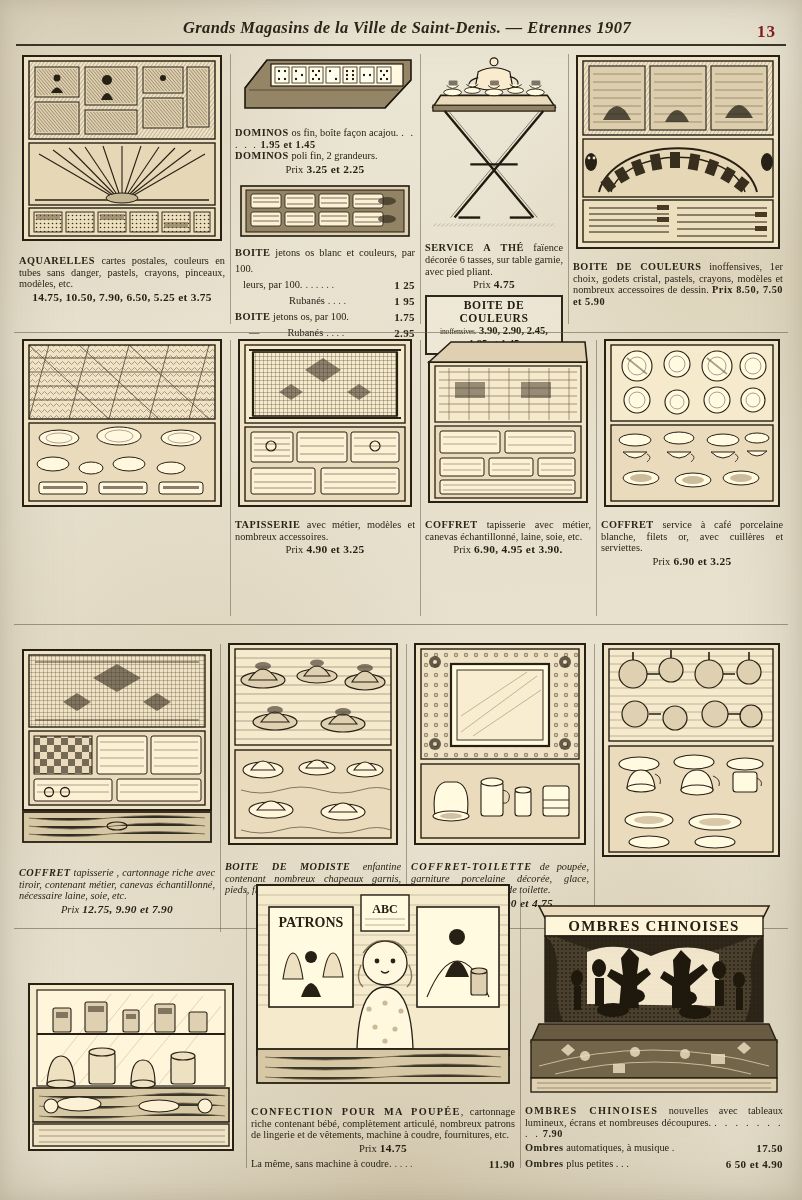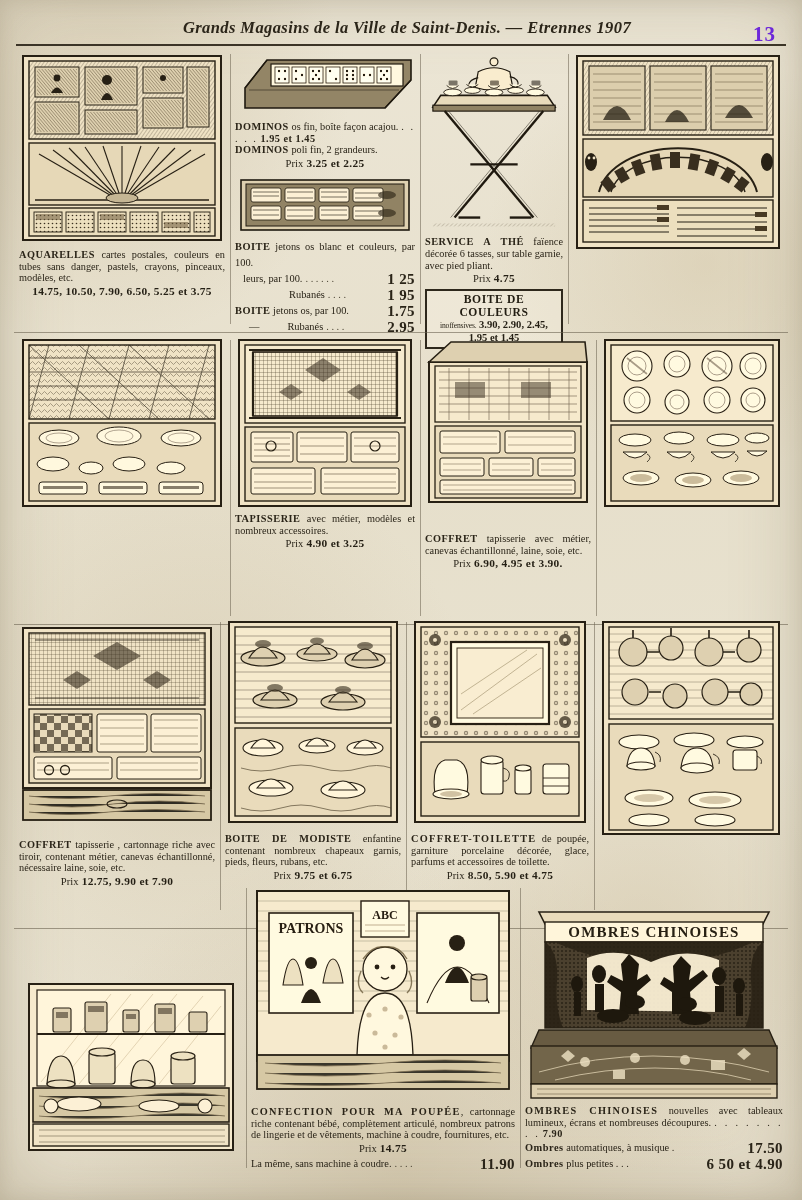--- a/index.html
+++ b/index.html
@@ -49,23 +49,23 @@
     font-weight: bold;
     font-size: 16.5px;
     letter-spacing: .4px;
     color: #2b2519;
     display: inline-block;
     margin-left: 12px;
   }
   .folio {
     position: absolute;
     right: 26px; top: 22px;
-    font-size: 21px;
+    font-size: 17px;
     font-weight: bold;
-    color: #6d28d9;
+    color: #7f1d1d;
     letter-spacing: 1px;
   }
   .rule-top {
     position: absolute;
     left: 16px; right: 16px; top: 44px;
     height: 2px;
     background: #3b3427;
   }
 
   
@@ -97,21 +97,21 @@
   }
   .engraving svg { display: block; width: 100%; height: 100%; }
 
   
   .cap {
     font-family: "Liberation Serif", serif;
     font-size: 10.3px;
     line-height: 11.6px;
     color: #2a2418;
     text-align: justify;
-    margin-top: 3px;
+    margin-top: 9px;
     hyphens: auto;
   }
   .cap b, .cap .hd {
     font-weight: bold;
     letter-spacing: .5px;
   }
   .cap .hd-sp { letter-spacing: 1.3px; }
   .price {
     display: block;
     text-align: center;
@@ -123,21 +123,21 @@
     margin-top: 1px;
   }
   .price .lbl { font-weight: normal; font-size: 10.6px; letter-spacing: 0; }
   .pricerow {
     display: flex;
     justify-content: space-between;
     font-size: 10.4px;
     line-height: 16px;
     color: #2a2418;
   }
-  .pricerow .num { font-weight: bold; font-size: 15px; letter-spacing: .4px; }
+  .pricerow .num { font-weight: bold; font-size: 11px; letter-spacing: .4px; }
   .pricerow .dots { flex: 1; overflow: hidden; white-space: nowrap; color: #4a4233; padding: 0 3px; }
 
   .framed {
     border: 2px solid #2e281c;
     padding: 2px 3px 3px;
     margin-top: 4px;
     background: rgba(255,252,240,.25);
   }
   .framed .fh {
     display: block;
@@ -516,20 +516,25 @@
                   <path d="M104 186 h90"></path>
               </g>
               <g fill="#4a3c26">
                 <rect x="84" y="155" width="12" height="5"></rect>
                 <rect x="84" y="167" width="12" height="5"></rect>
                 <rect x="182" y="162" width="12" height="5"></rect>
                 <rect x="182" y="176" width="12" height="5"></rect>
               </g>
             </svg>
           </div>
+          <div class="cap">
+            <b class="hd">BOITE DE COULEURS</b><span> inoffensives, 1er choix, godets cristal, pastels, crayons, modèles et nombreux accessoires de dessin.</span>
+            <b>Prix</b>
+            <b>8.50, 7.50 et 5.90</b>
+          </div>
         </div>
       </div>
 
       <div class="hsep" style="top:282px;"></div>
 
       <div class="row" style="top:286px; height:284px;">
 
         <div class="cell" style="width:216px;">
           <div class="engraving" style="height:174px;">
             <svg viewBox="0 0 206 174" preserveAspectRatio="none">
@@ -619,21 +624,21 @@
               </g>
             </svg>
           </div>
           <div class="cap">
             <b class="hd">TAPISSERIE</b><span> avec métier, modèles et nombreux accessoires.</span>
             <span class="price"><span class="lbl">Prix</span>
               <span>4.90 et 3.25</span></span>
           </div>
         </div>
 
-        <div class="cell" style="width:176px;gap:20px;">
+        <div class="cell" style="width:176px;">
           <div class="engraving" style="height:174px;">
             <svg viewBox="0 0 166 174" preserveAspectRatio="none">
               <rect x="4" y="26" width="158" height="140" fill="#ded6c0" stroke="#2b2418" stroke-width="2"></rect>
 
               <path d="M4 26 L26 6 L160 6 L162 26 Z" fill="#cfc5ab" stroke="#2b2418" stroke-width="1.6"></path>
               <rect x="10" y="30" width="146" height="56" fill="#e3dcc7" stroke="#2b2418" stroke-width="1.3"></rect>
               <g stroke="#4a3d28" stroke-width=".6" opacity=".8">
                 <path d="M14 36 h138 M14 44 h138 M14 52 h138 M14 60 h138 M14 68 h138 M14 76 h138"></path>
                 <path d="M24 32 v52 M44 32 v52 M64 32 v52 M84 32 v52 M104 32 v52 M124 32 v52 M144 32 v52"></path>
               </g>
@@ -714,26 +719,31 @@
                 <path d="M90 118 q6 3 0 8"></path>
                 <path d="M134 118 q6 3 0 8"></path>
               </g>
               <g fill="#8c7a54" opacity=".5">
                 <ellipse cx="40" cy="142" rx="11" ry="4"></ellipse>
                 <ellipse cx="92" cy="144" rx="11" ry="4"></ellipse>
                 <ellipse cx="140" cy="142" rx="11" ry="4"></ellipse>
               </g>
             </svg>
           </div>
+          <div class="cap">
+            <b class="hd">COFFRET</b><span> service à café porcelaine blanche, filets or, avec cuillères et serviettes.</span>
+            <span class="price"><span class="lbl">Prix</span>
+              <span>6.90 et 3.25</span></span>
+          </div>
         </div>
       </div>
 
       <div class="hsep" style="top:574px;"></div>
 
-      <div class="row" style="top:568px; height:296px;">
+      <div class="row" style="top:590px; height:296px;font-style:italic;">
 
         <div class="cell" style="width:206px;">
           <div class="engraving" style="height:218px;">
             <svg viewBox="0 0 196 218" preserveAspectRatio="none">
               <defs>
                 <pattern id="cnv2" width="4" height="4" patternUnits="userSpaceOnUse">
                   <path d="M0 0 h4 M0 0 v4" stroke="#4a3d28" stroke-width=".55"></path>
                 </pattern>
                 <pattern id="chk1" width="14" height="14" patternUnits="userSpaceOnUse">
                   <rect width="7" height="7" fill="#3b3121" opacity=".65"></rect>

